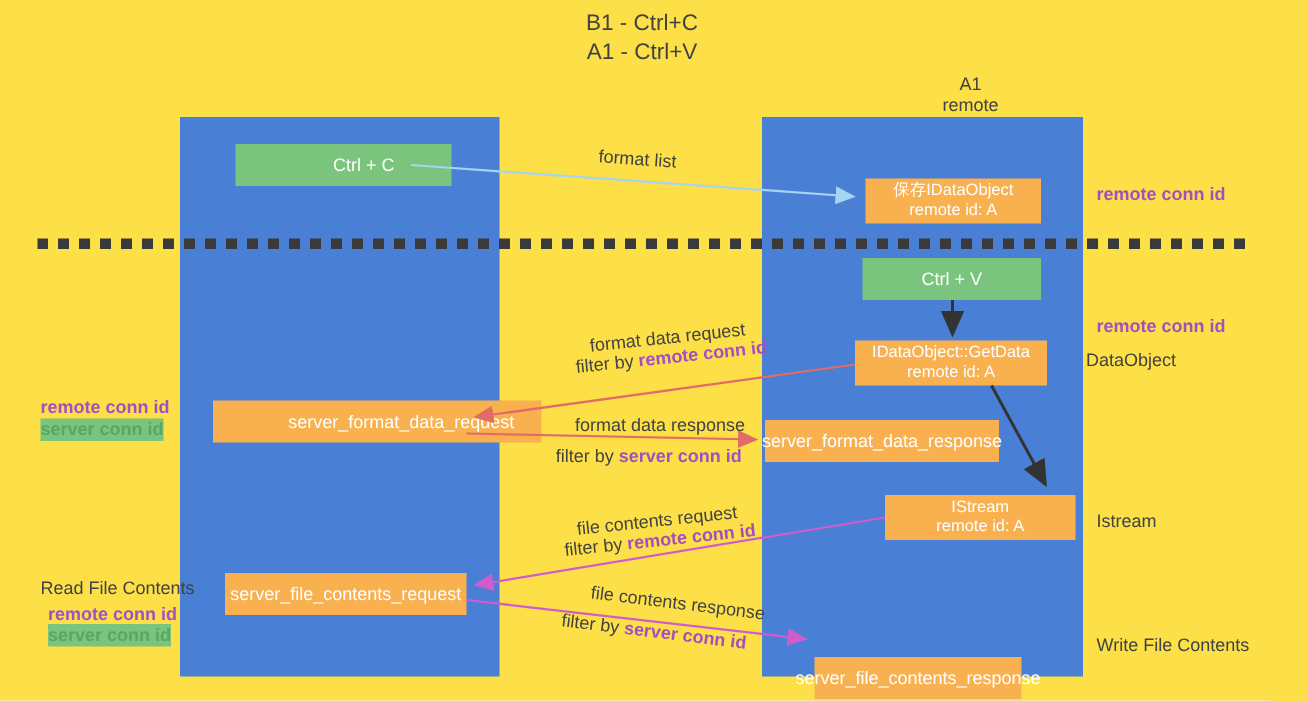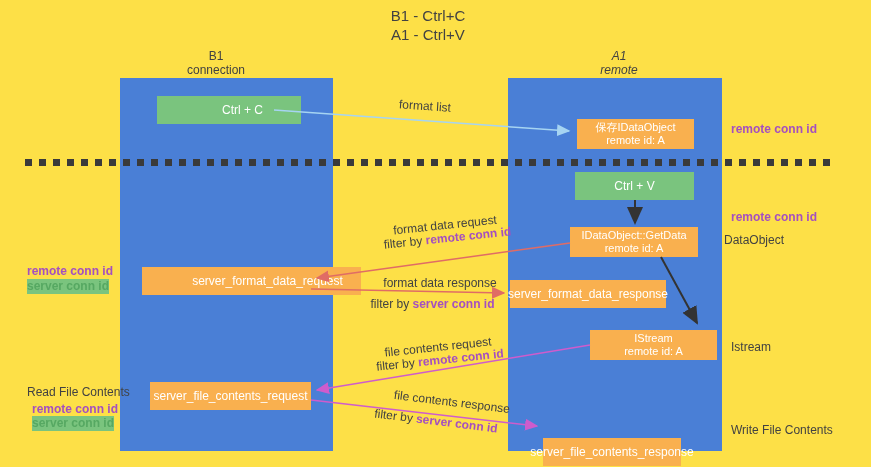--- a/index.html
+++ b/index.html
@@ -41,25 +41,21 @@
 </head>
 <body>
 
 <div class="canvas">
 
   <div class="abs title">
     <div>B1 - Ctrl+C</div>
     <div>A1 - Ctrl+V</div>
   </div>
 
-  <div class="abs col-header" style="left:156px;">
-    <div>B1</div>
-    <div>connection</div>
-  </div>
-  <div class="abs col-header" style="left:559px;font-style:italic;">
+  <div class="abs col-header" style="left:587px;">
     <div>A1</div>
     <div>remote</div>
   </div>
 
   <div class="abs column" style="left:120px;"></div>
   <div class="abs column" style="left:508px;width:214px;"></div>
 
   <div class="abs dashline"></div>
 
   <div class="abs box green" style="left:157px;top:96px;width:117px;height:28px;padding-left:27px;">

